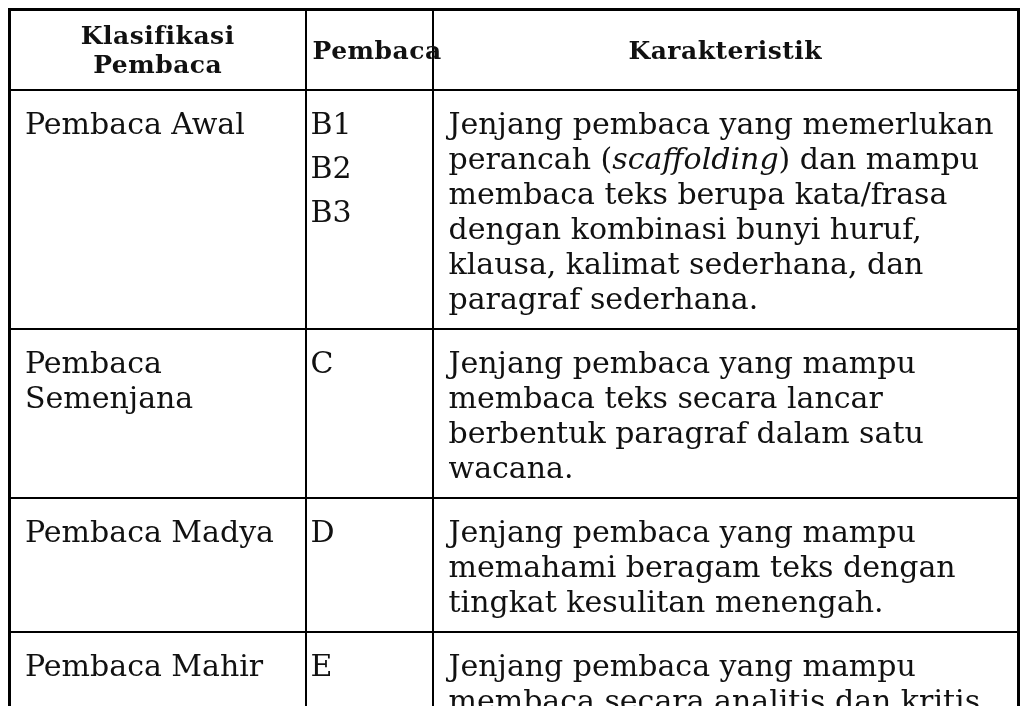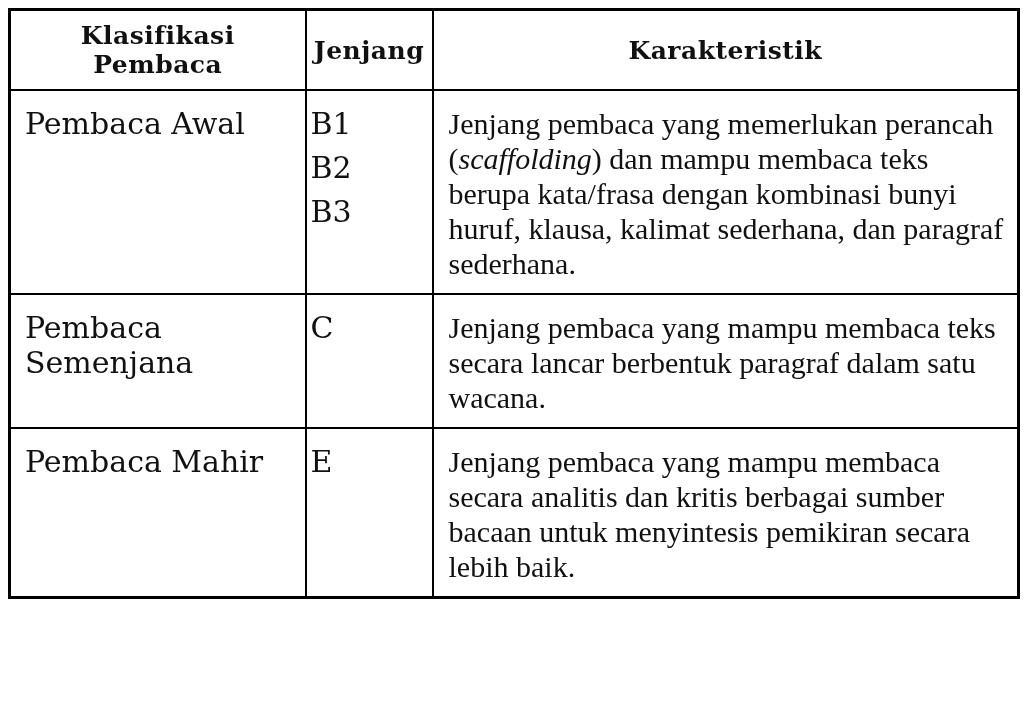--- a/index.html
+++ b/index.html
@@ -50,62 +50,68 @@
     text-align: left;
     padding-left: 4px;
     padding-right: 4px;
   }
   .jenjang-line {
     margin-bottom: 9px;
   }
   td.cell-karakteristik {
     padding-left: 15px;
     padding-right: 10px;
-    font-family: Liberation Serif, serif;
   }
   i.term { font-style: italic; }
   tr.row-awal      { height: 200px; }
   tr.row-semenjana { height: 128px; margin-top: 40px; }
   tr.row-madya     { height: 126px; }
   tr.row-mahir     { height: 166px; }
 </style>
 </head>
 <body>
 
 <div class="page">
   <table class="reader-table">
     <colgroup>
       <col class="col1">
       <col class="col2">
       <col class="col3">
     </colgroup>
     <thead>
       <tr class="header-row">
         <th>Klasifikasi Pembaca</th>
-        <th>Jenjang</th>
+        <th>Pembaca</th>
         <th>Karakteristik</th>
       </tr>
     </thead>
     <tbody>
       <tr class="row-awal">
         <td class="cell-klasifikasi">Pembaca Awal</td>
         <td class="cell-jenjang">
           <div class="jenjang-line">B1</div>
           <div class="jenjang-line">B2</div>
           <div class="jenjang-line">B3</div>
         </td>
         <td class="cell-karakteristik"><span>Jenjang pembaca yang memerlukan perancah (</span><i class="term">scaffolding</i><span>) dan mampu membaca teks berupa kata/frasa dengan kombinasi bunyi huruf, klausa, kalimat sederhana, dan paragraf sederhana.</span></td>
       </tr>
       <tr class="row-semenjana">
         <td class="cell-klasifikasi">Pembaca Semenjana</td>
         <td class="cell-jenjang">
           <div class="jenjang-line">C</div>
         </td>
         <td class="cell-karakteristik"><span>Jenjang pembaca yang mampu membaca teks secara lancar berbentuk paragraf dalam satu wacana.</span><i class="term"></i><span></span></td>
       </tr>
+      <tr class="row-madya">
+        <td class="cell-klasifikasi">Pembaca Madya</td>
+        <td class="cell-jenjang">
+          <div class="jenjang-line">D</div>
+        </td>
+        <td class="cell-karakteristik"><span>Jenjang pembaca yang mampu memahami beragam teks dengan tingkat kesulitan menengah.</span><i class="term"></i><span></span></td>
+      </tr>
       <tr class="row-mahir">
         <td class="cell-klasifikasi">Pembaca Mahir</td>
         <td class="cell-jenjang">
           <div class="jenjang-line">E</div>
         </td>
         <td class="cell-karakteristik"><span>Jenjang pembaca yang mampu membaca secara analitis dan kritis berbagai sumber bacaan untuk menyintesis pemikiran secara lebih baik.</span><i class="term"></i><span></span></td>
       </tr>
     </tbody>
   </table>
 </div>

